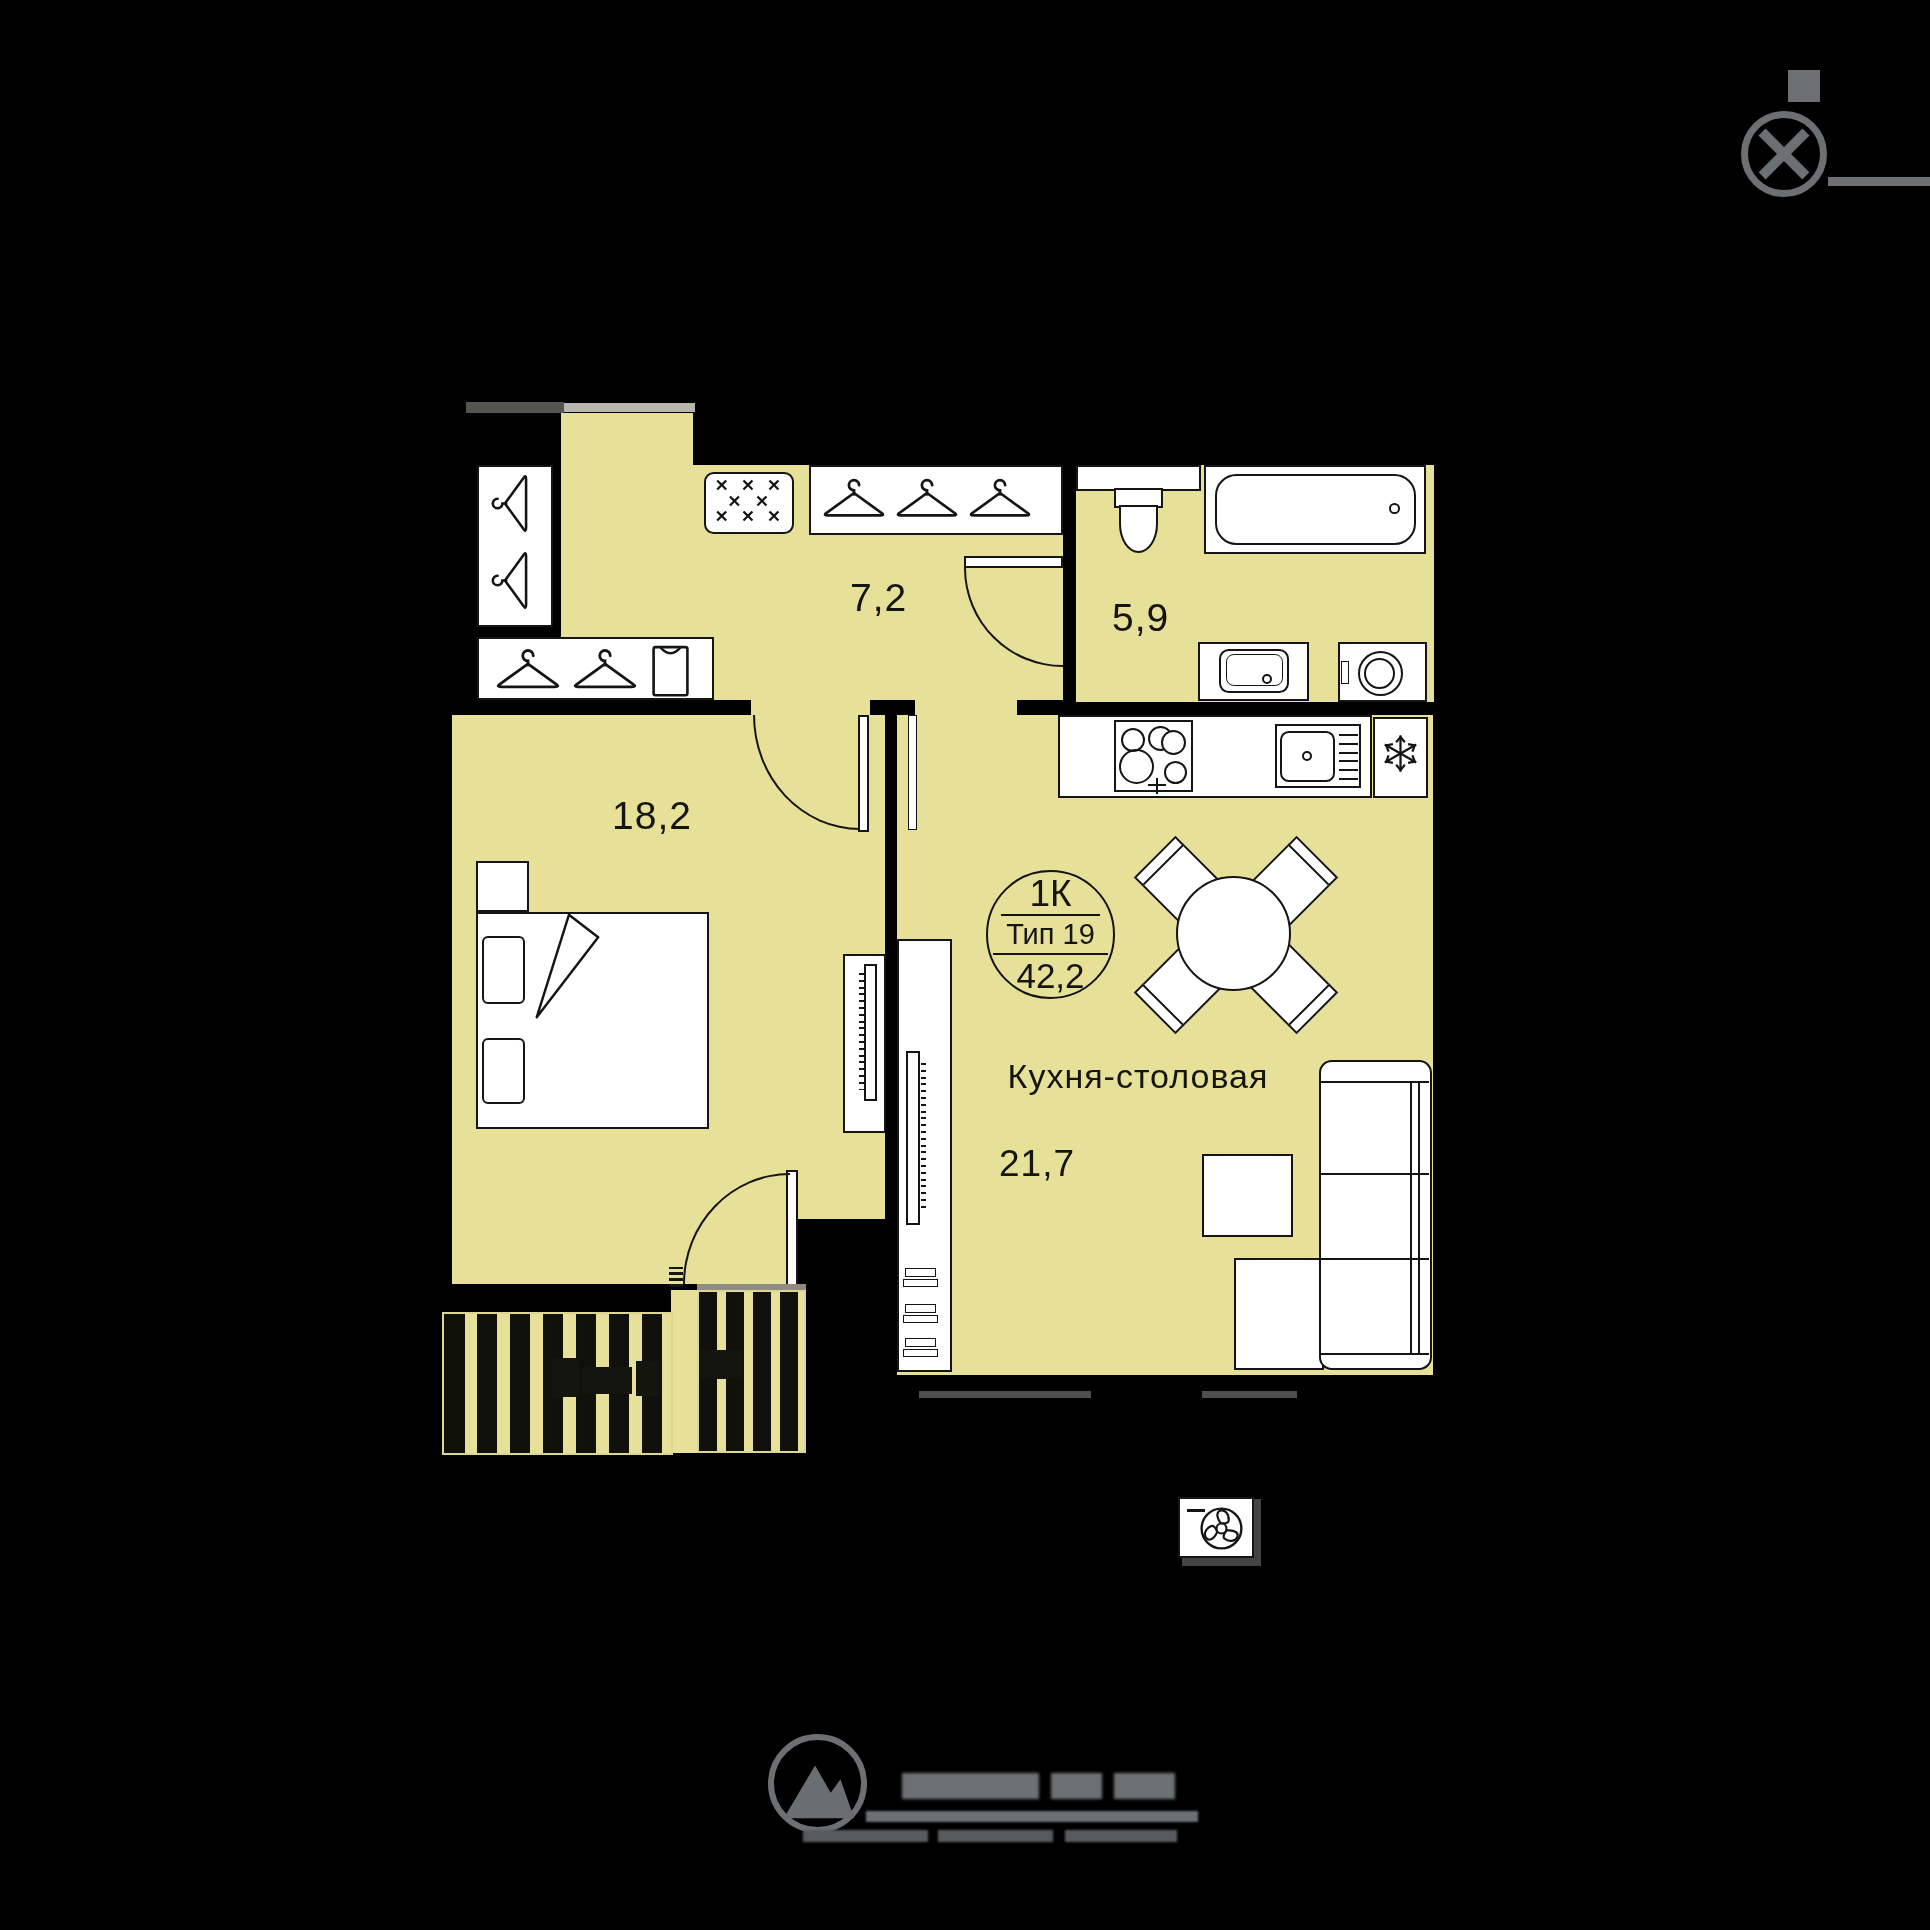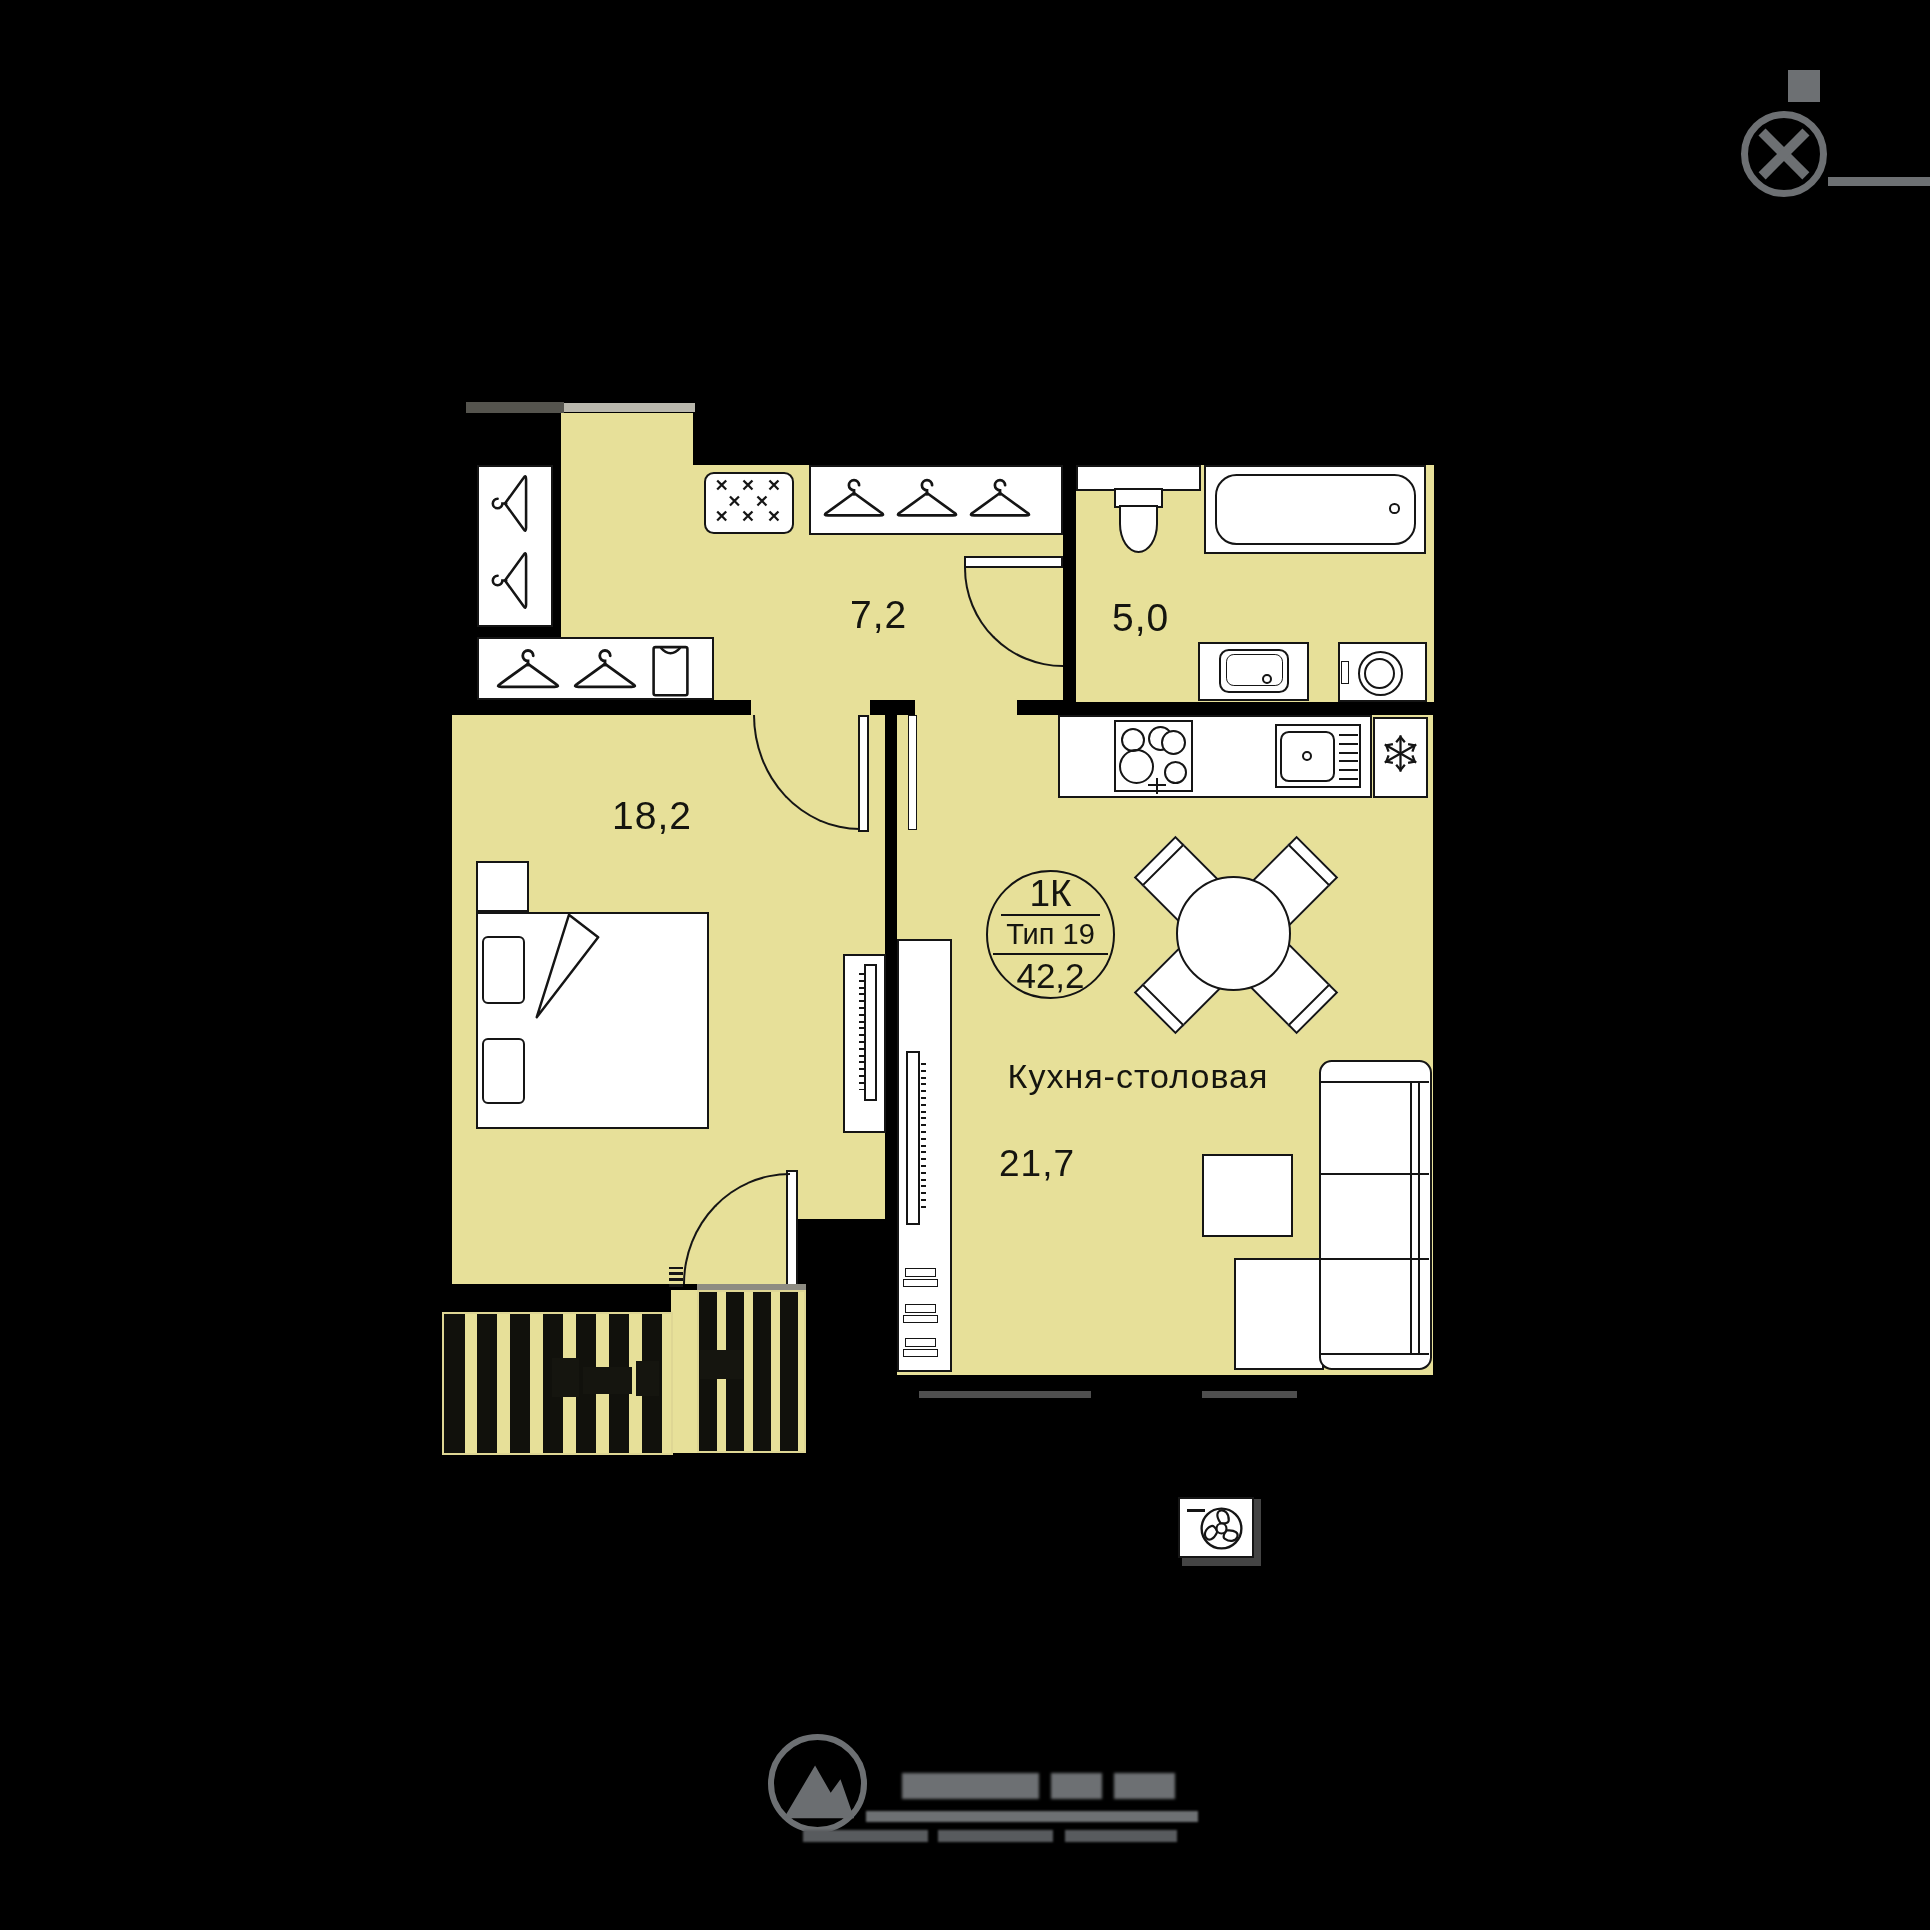--- a/index.html
+++ b/index.html
@@ -255,22 +255,22 @@
 
 <div class="abs" style="left:1252px;top:1499px;width:8.8px;height:62px;background:#444;"></div>
 <div class="abs" style="left:1182px;top:1558px;width:79px;height:7.8px;background:#444;"></div>
 <div class="abs wh" style="left:1178px;top:1497px;width:76px;height:61px;">
   <div class="abs hline" style="left:6.8px;top:9.8px;width:18.5px;height:2.9px;"></div>
 </div>
 <svg class="abs" style="left:1198px;top:1505px;" width="47" height="47" viewBox="0 0 48 48">
     <use href="#fanicon"></use>
   </svg>
 
-<div class="abs lbl" style="left:850px;top:593px;">7,2</div>
-<div class="abs lbl" style="left:1112px;top:596px;">5,0</div>
+<div class="abs lbl" style="left:850px;top:576px;">7,2</div>
+<div class="abs lbl" style="left:1112px;top:596px;">5,9</div>
 <div class="abs lbl" style="left:612px;top:794px;">18,2</div>
 <div class="abs lbl" style="left:970px;top:1057px;width:336px;text-align:center;font-size:34px;">Кухня-столовая</div>
 <div class="abs lbl" style="left:999px;top:1143px;font-size:37px;">21,7</div>
 
 <div class="abs badge" style="left:986px;top:870px;width:129px;height:129px;">
   <div class="l1">1К</div>
   <div class="div" style="width:99px;"></div>
   <div class="l2">Тип 19</div>
   <div class="div" style="width:115px;"></div>
   <div class="l3">42,2</div>

